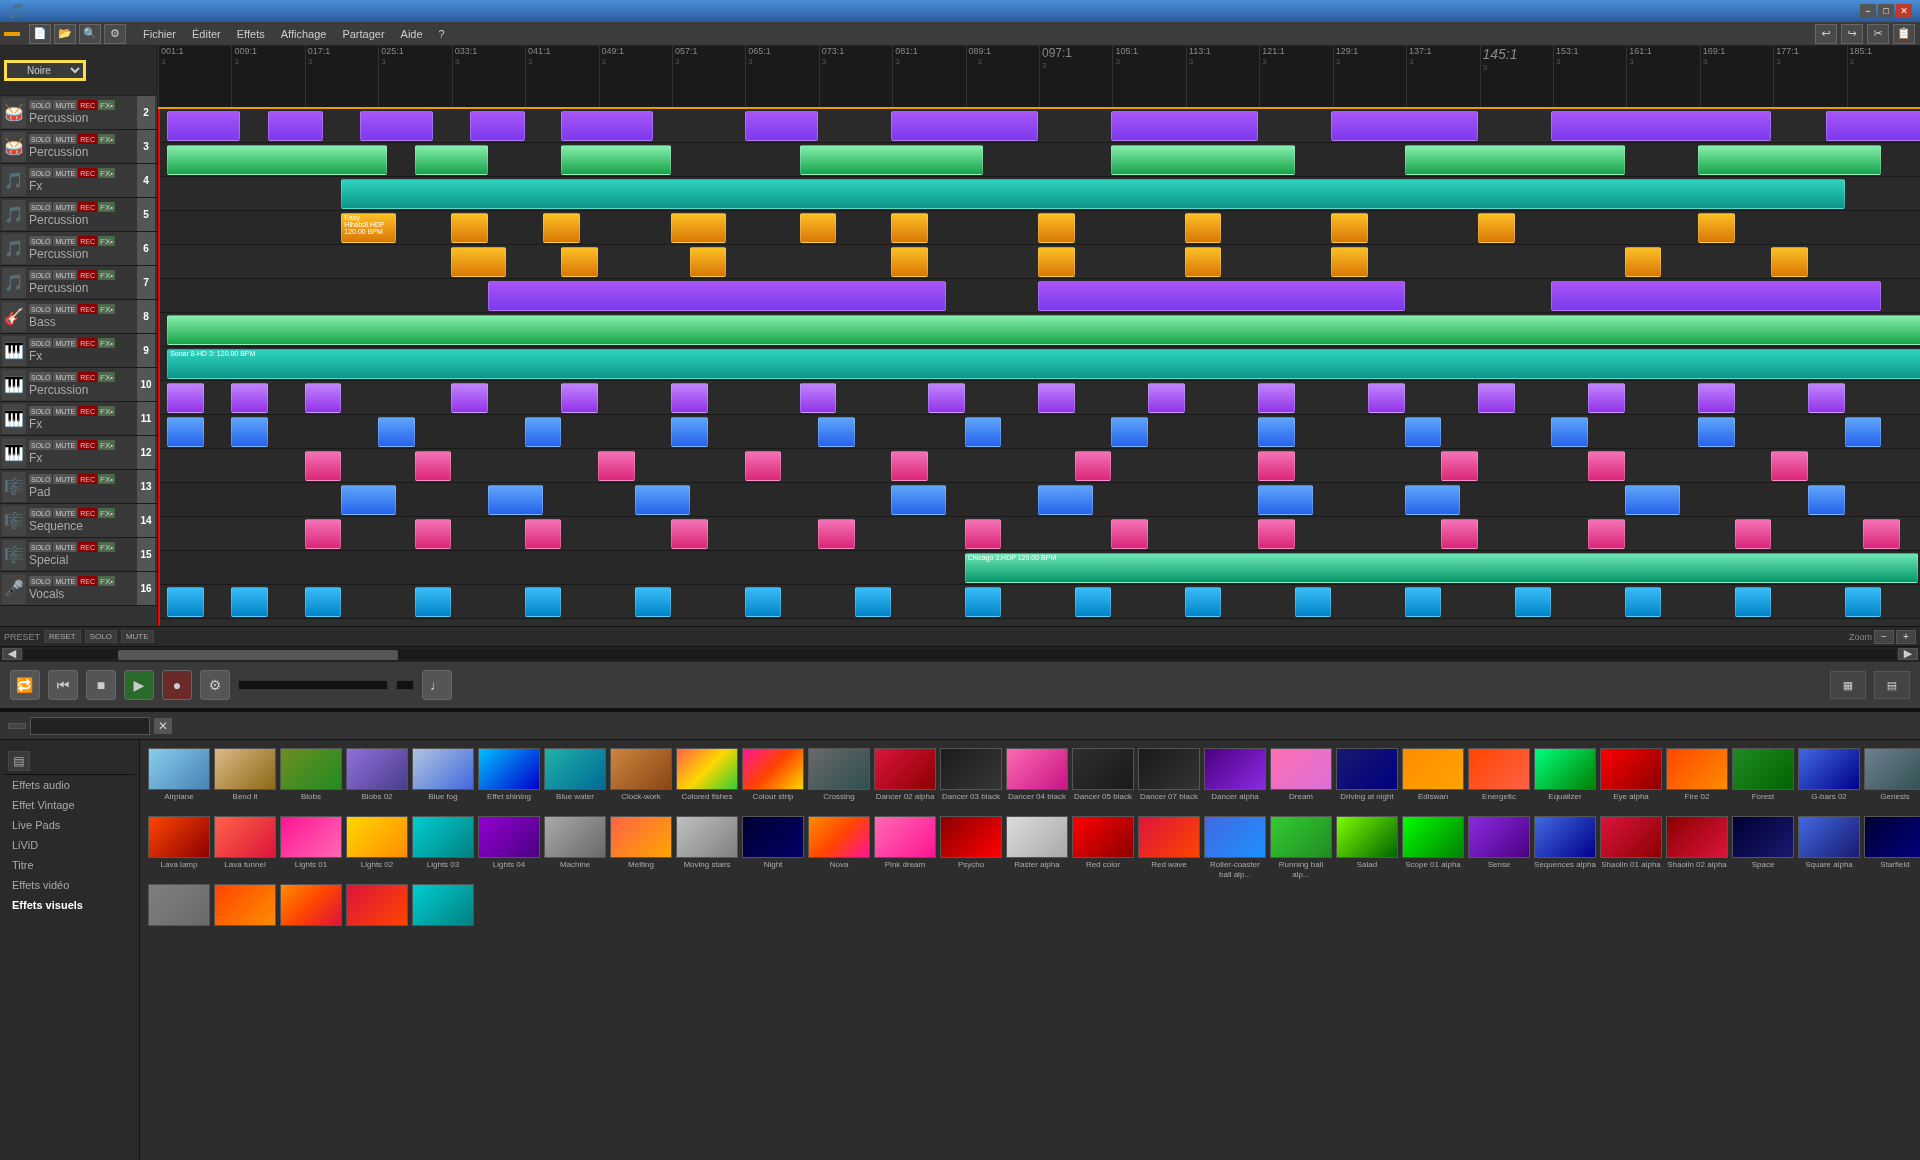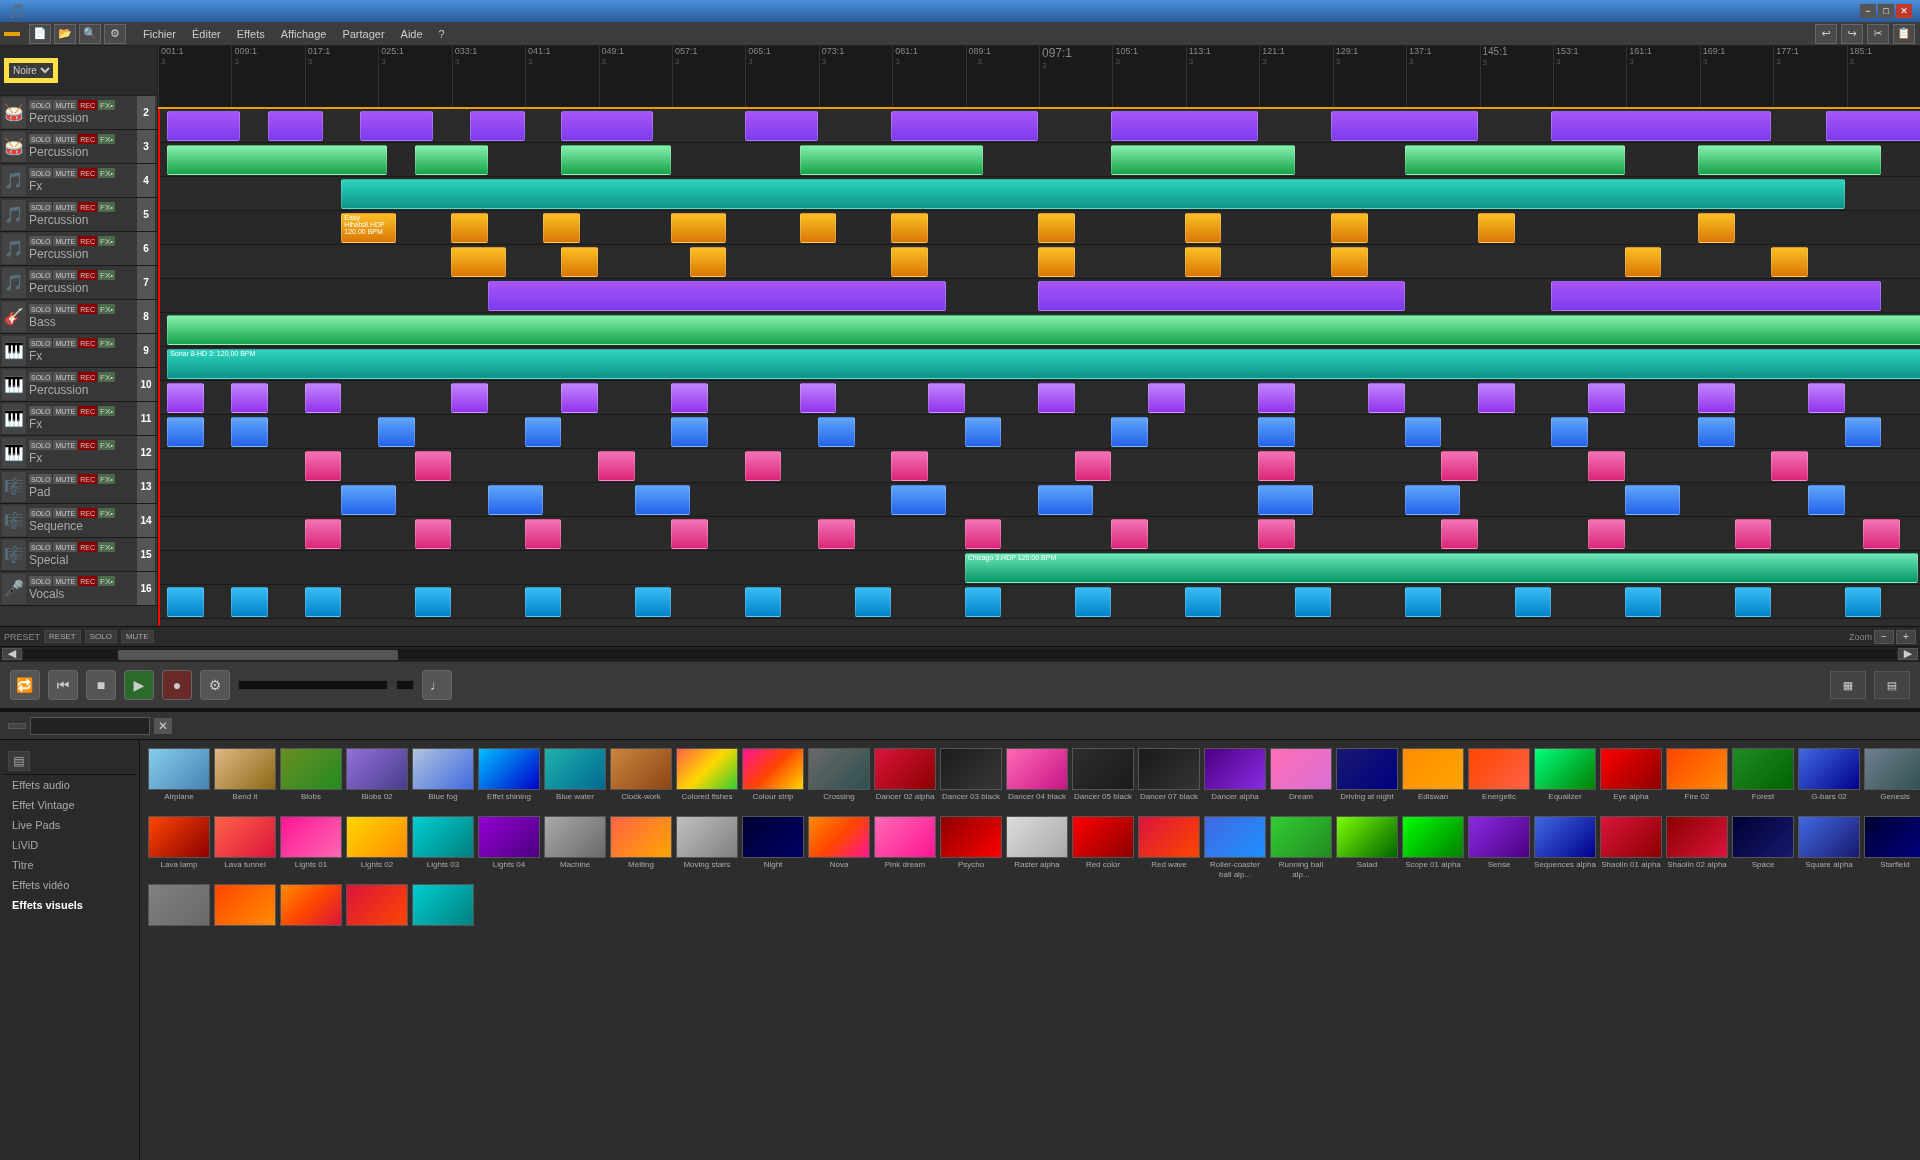--- a/index.html
+++ b/index.html
@@ -425,24 +425,24 @@
     .scroll-thumb {
       position: absolute;
       height: 10px;
       top: 1px;
       background: #555;
       border-radius: 2px;
     }
 
     .noire-select {
       background: #3a3a3a;
-      border: 5px solid #fde047;
+      border: 3px solid #fde047;
       color: #ccc;
       font-size: 10px;
-      padding: 1px 0;
+      padding: 1px 16px;
       margin-right: 8px;
     }
     .zoom-btn {
       width: 20px; height: 14px;
       background: #444;
       border: 1px solid #555;
       color: #ccc;
       cursor: pointer;
       font-size: 10px;
       display: flex; align-items: center; justify-content: center;
@@ -758,21 +758,21 @@
           <div class="ruler-bar" style="left: 33.3333%;"><span style="font-size:9px;color:#888;">065:1</span><br><span style="font-size:8px;color:#555;">3</span></div>
           <div class="ruler-bar" style="left: 37.5%;"><span style="font-size:9px;color:#888;">073:1</span><br><span style="font-size:8px;color:#555;">3</span></div>
           <div class="ruler-bar" style="left: 41.6667%;"><span style="font-size:9px;color:#888;">081:1</span><br><span style="font-size:8px;color:#555;">3</span></div>
           <div class="ruler-bar" style="left: 45.8333%; text-align: center;"><span style="font-size:9px;color:#888;">089:1</span><br><span style="font-size:8px;color:#555;">3</span></div>
           <div class="ruler-bar" style="left: 50%;"><span style="font-size:12px;color:#888;">097:1</span><br><span style="font-size:8px;color:#555;">3</span></div>
           <div class="ruler-bar" style="left: 54.1667%;"><span style="font-size:9px;color:#888;">105:1</span><br><span style="font-size:8px;color:#555;">3</span></div>
           <div class="ruler-bar" style="left: 58.3333%;"><span style="font-size:9px;color:#888;">113:1</span><br><span style="font-size:8px;color:#555;">3</span></div>
           <div class="ruler-bar" style="left: 62.5%;"><span style="font-size:9px;color:#888;">121:1</span><br><span style="font-size:8px;color:#555;">3</span></div>
           <div class="ruler-bar" style="left: 66.6667%;"><span style="font-size:9px;color:#888;">129:1</span><br><span style="font-size:8px;color:#555;">3</span></div>
           <div class="ruler-bar" style="left: 70.8333%;"><span style="font-size:9px;color:#888;">137:1</span><br><span style="font-size:8px;color:#555;">3</span></div>
-          <div class="ruler-bar" style="left: 75%;"><span style="font-size:10px;color:#888;">145:1</span><br><span style="font-size:8px;color:#555;">3</span></div>
+          <div class="ruler-bar" style="left: 75%;"><span style="font-size:14px;color:#888;font-style:italic;">145:1</span><br><span style="font-size:8px;color:#555;">3</span></div>
           <div class="ruler-bar" style="left: 79.1667%;"><span style="font-size:9px;color:#888;">153:1</span><br><span style="font-size:8px;color:#555;">3</span></div>
           <div class="ruler-bar" style="left: 83.3333%;"><span style="font-size:9px;color:#888;">161:1</span><br><span style="font-size:8px;color:#555;">3</span></div>
           <div class="ruler-bar" style="left: 87.5%;"><span style="font-size:9px;color:#888;">169:1</span><br><span style="font-size:8px;color:#555;">3</span></div>
           <div class="ruler-bar" style="left: 91.6667%;"><span style="font-size:9px;color:#888;">177:1</span><br><span style="font-size:8px;color:#555;">3</span></div>
           <div class="ruler-bar" style="left: 95.8333%;"><span style="font-size:9px;color:#888;">185:1</span><br><span style="font-size:8px;color:#555;">3</span></div>
         </div>
     </div>
 
     <div id="tracks-area" style="height:530px;position:relative;">
       <div id="track-rows">

